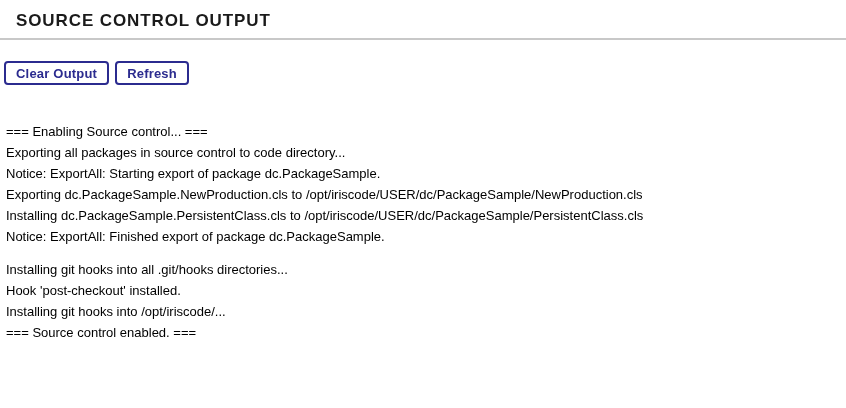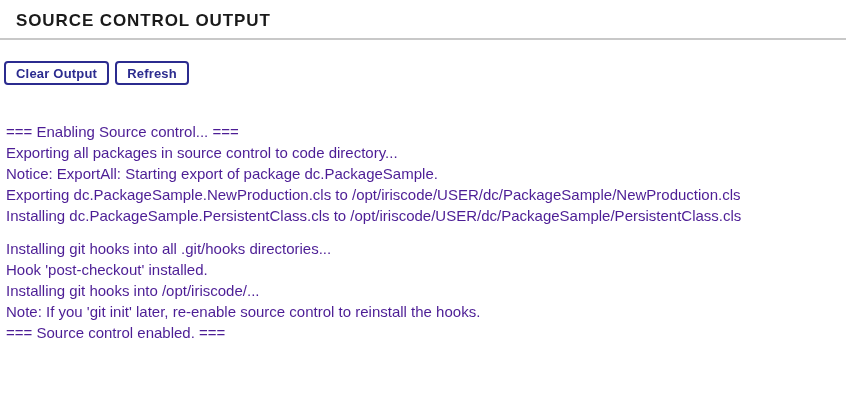--- a/index.html
+++ b/index.html
@@ -84,23 +84,23 @@
     text-align: center;
   }
 
   
   .output-log {
     position: absolute;
     left: 6px;
     top: 121px;
     width: 836px;
     font-family: "Liberation Sans", sans-serif;
-    font-size: 15px;
+    font-size: 13px;
     line-height: 21px;
-    color: #4c1d95;
+    color: #000000;
     white-space: nowrap;
   }
 
   .log-line {
     display: block;
     height: 21px;
     white-space: pre;
   }
 
   .log-line.spaced-before {
@@ -121,20 +121,20 @@
     <button class="toolbar-button">Clear Output</button>
     <button class="toolbar-button">Refresh</button>
   </div>
 
   <div class="output-log" id="output-log">
       <span class="log-line">=== Enabling Source control... ===</span>
       <span class="log-line">Exporting all packages in source control to code directory...</span>
       <span class="log-line">Notice: ExportAll: Starting export of package dc.PackageSample.</span>
       <span class="log-line">Exporting dc.PackageSample.NewProduction.cls to /opt/iriscode/USER/dc/PackageSample/NewProduction.cls</span>
       <span class="log-line">Installing dc.PackageSample.PersistentClass.cls to /opt/iriscode/USER/dc/PackageSample/PersistentClass.cls</span>
+      <span class="log-line">Notice: ExportAll: Finished export of package dc.PackageSample.</span>
       <span class="log-line spaced-before">Installing git hooks into all .git/hooks directories...</span>
       <span class="log-line">Hook 'post-checkout' installed.</span>
       <span class="log-line">Installing git hooks into /opt/iriscode/...</span>
-      <span class="log-line">Note: If you 'git init' later, re-enable source control to reinstall the hooks.</span>
       <span class="log-line">=== Source control enabled. ===</span>
     </div>
 
 </div>
 
 </body></html>

